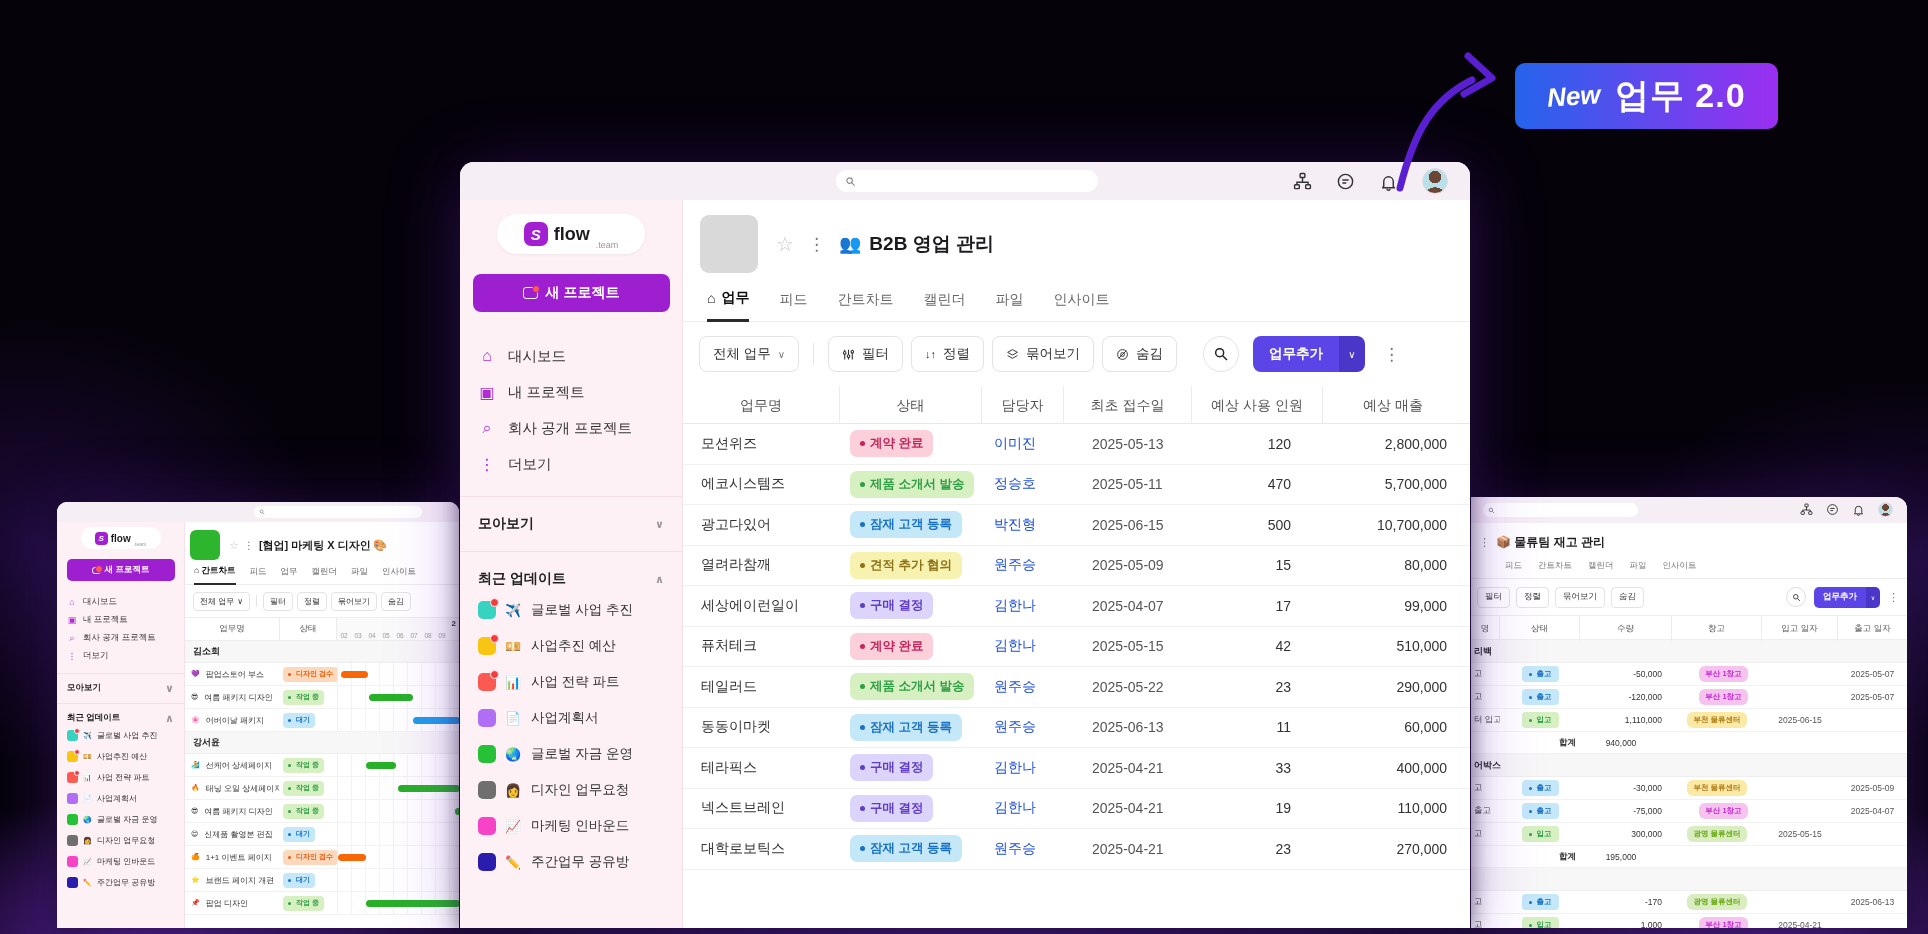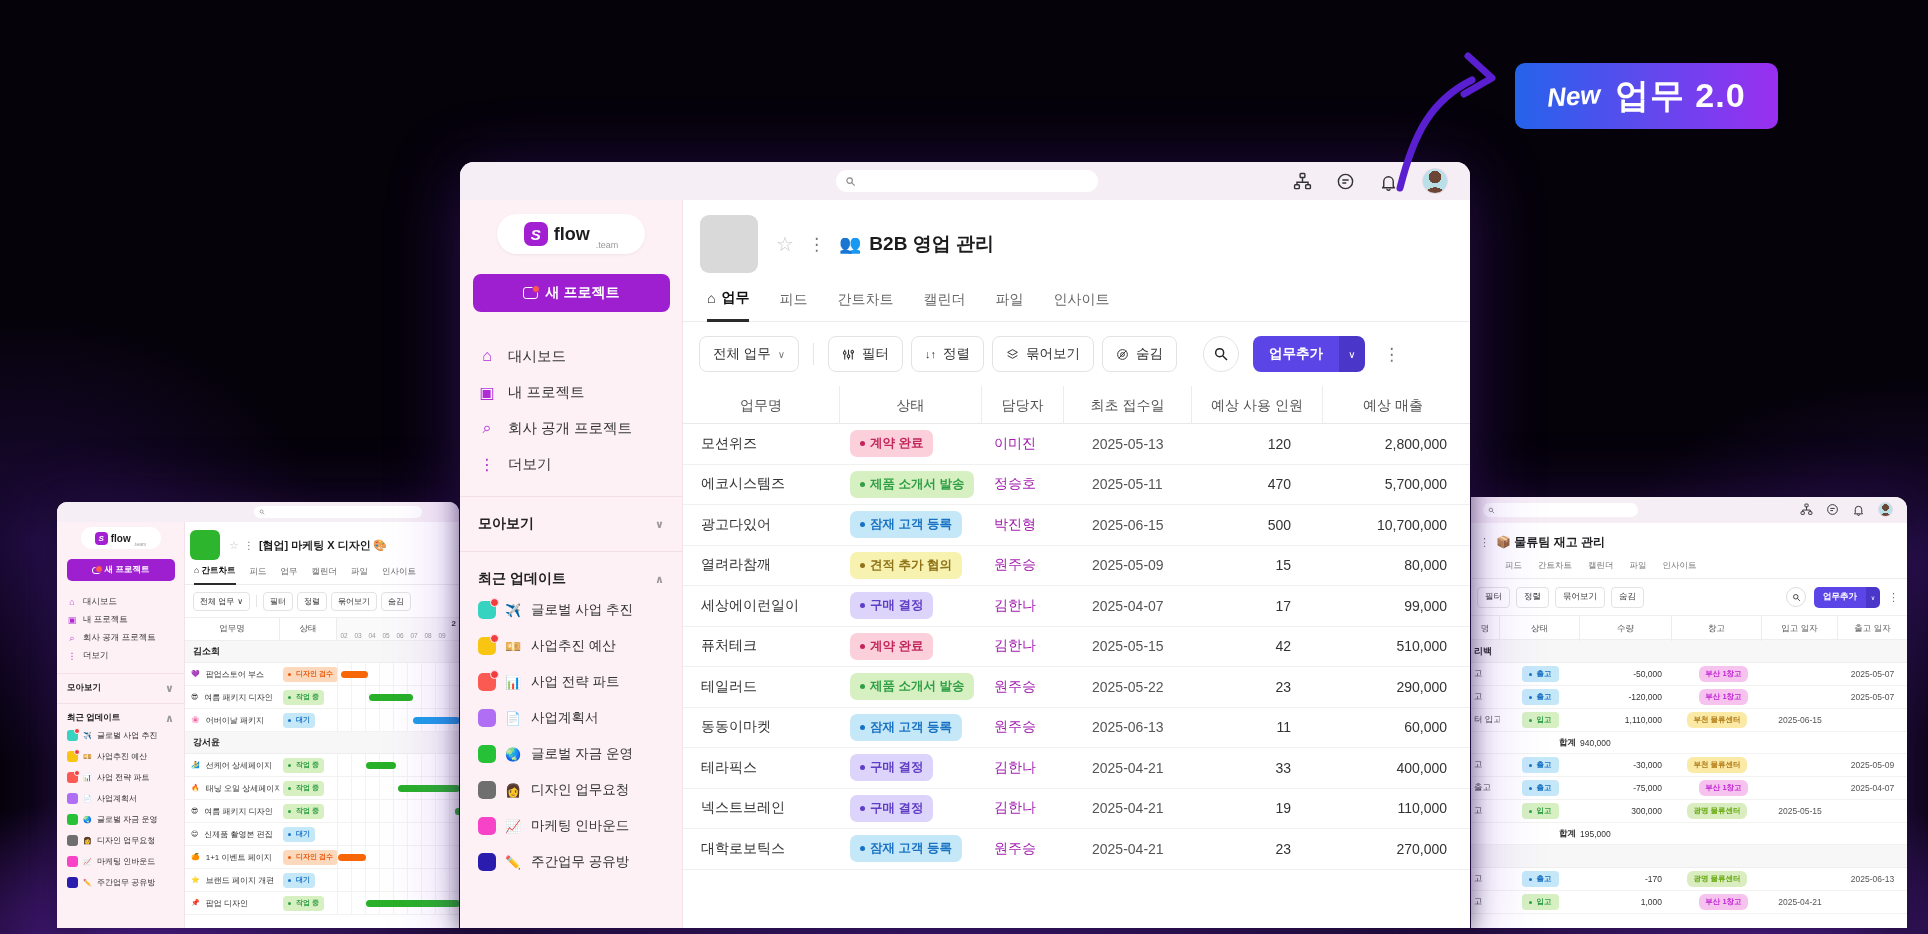--- a/index.html
+++ b/index.html
@@ -102,21 +102,21 @@
   .mt-head, .mt-row { display:grid; grid-template-columns:157px 142px 82px 128px 131px 140px; align-items:center; }
   .mt-head { height:38px; color:#555; border-bottom:1px solid #e8e8e8; }
   .mt-head > div { text-align:center; border-right:1px solid #ececec; line-height:38px; height:38px; }
   .mt-head > div:last-child { border-right:none; }
   .mt-group { height:37px; background:#f7f7f7; font-weight:bold; color:#222; display:flex; align-items:center;
               padding-left:18px; border-bottom:1px solid #eee; }
   .mt-row { height:40.5px; border-bottom:1px solid #f0f0f0; }
   .mt-row .cname { padding-left:18px; }
   .mt-row .cstat { padding-left:10px; }
   .mt-row .cstat .badge { font-size:12.5px; padding:5px 10px; }
-  .mt-row .cassign { padding-left:12px; color:#a21caf; }
+  .mt-row .cassign { padding-left:12px; color:#1d4ed8; }
   .mt-row .cdate { padding-left:28px; color:#555; }
   .mt-row .cusers { text-align:right; padding-right:32px; }
   .mt-row .crev { text-align:right; padding-right:16px; }
 
   
   .left-win { left:57px; top:502px; width:402px; height:426px; border-radius:10px 10px 0 0; z-index:2; font-size:10px; }
   .s-topbar { height:20px; background:#f6eef5; position:relative; }
   .l-search { position:absolute; left:197px; top:4px; width:168px; height:12px; background:#fff; border-radius:6px;
               color:#999; font-size:7px; display:flex; align-items:center; padding:0 5px; }
   .l-body { display:flex; height:406px; }
@@ -200,21 +200,21 @@
   .rt-row .rname { padding-left:3px; color:#444; white-space:nowrap; overflow:hidden; }
   .rt-row .rstat { text-align:center; }
   .rt-row .rstat .badge { font-size:7.5px; padding:3px 7px; border-radius:4px; }
   .rt-row .rstat .badge:before { width:3px; height:3px; }
   .rt-row .rqty { text-align:right; padding-right:10px; }
   .rt-row .rwh { text-align:center; }
   .rt-row .rwh .wh { font-size:7.5px; padding:3px 6px; }
   .rt-row .rdate { text-align:center; color:#555; }
   .rt-total { height:22px; border-bottom:1px solid #f2f2f2; font-size:8.5px; color:#333; }
   .rt-total .tl { grid-column:2; text-align:right; padding-right:4px; font-weight:bold; }
-  .rt-total .tv { grid-column:3; text-align:left; padding-right:10px; }
+  .rt-total .tv { grid-column:3; text-align:center; padding-right:10px; }
 </style>
 </head>
 <body>
 
 <div class="stage">
 
   <svg class="arrow-svg" width="1928" height="934">
     <path d="M 1400 188 C 1414 132 1432 100 1472 80" fill="none" stroke="#5a1fd0" stroke-width="7" stroke-linecap="round"></path>
     <path d="M 1468 56 L 1492 78 L 1464 94" fill="none" stroke="#5a1fd0" stroke-width="7" stroke-linecap="round" stroke-linejoin="round"></path>
   </svg>
@@ -543,20 +543,21 @@
       <div class="rstat"><span class="badge bg-green">입고</span></div>
       <div class="rqty">1,110,000</div>
       <div class="rwh"><span class="wh wh-yellow">부천 물류센터</span></div>
       <div class="rdate">2025-06-15</div>
       <div class="rdate"></div>
     </div>
     <div class="rt-total">
       <div class="tl">합계</div>
         <div class="tv">940,000</div>
     </div>
+    <div class="rt-group">어박스</div>
     <div class="rt-row">
       <div class="rname">고</div>
       <div class="rstat"><span class="badge bg-blue">출고</span></div>
       <div class="rqty">-30,000</div>
       <div class="rwh"><span class="wh wh-yellow">부천 물류센터</span></div>
       <div class="rdate"></div>
       <div class="rdate">2025-05-09</div>
     </div>
     <div class="rt-row">
       <div class="rname">출고</div>

